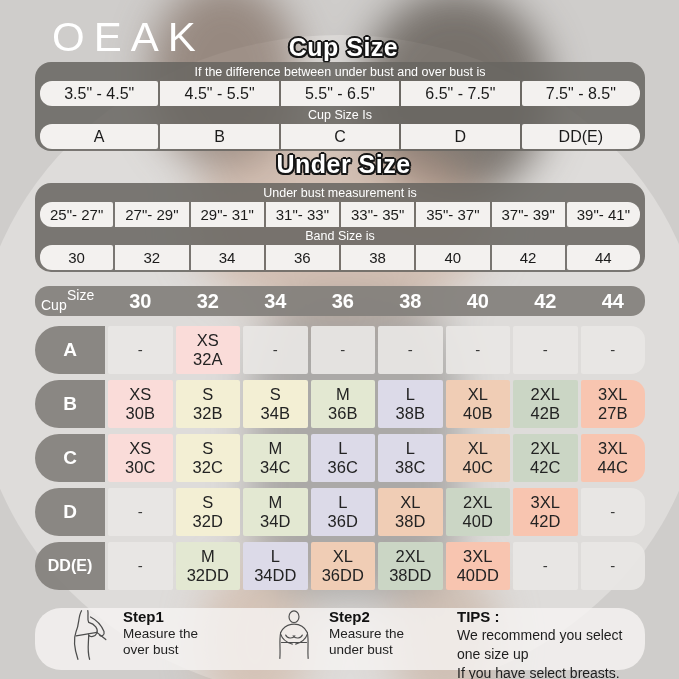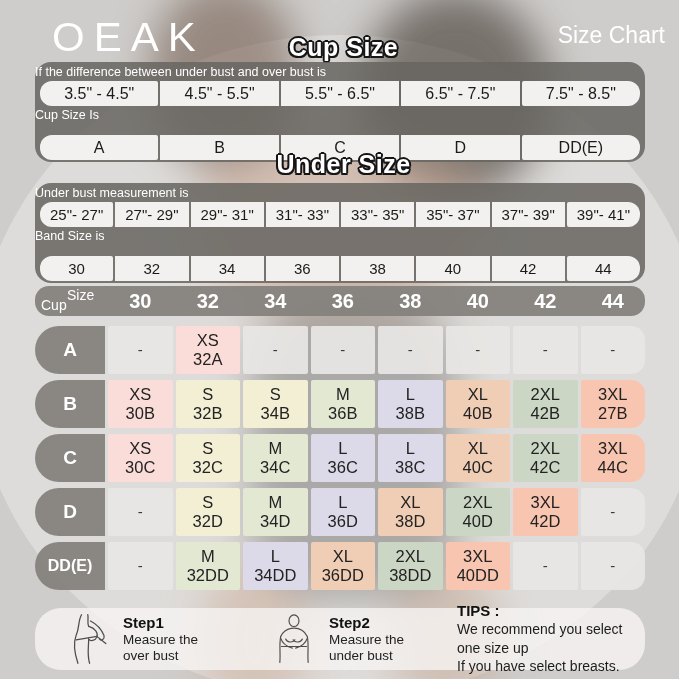--- a/index.html
+++ b/index.html
@@ -23,22 +23,22 @@
 
   .sec-title{position:absolute;left:0;width:100%;text-align:center;color:#fff;
     font-weight:700;font-size:25px;letter-spacing:.5px;
     text-shadow:-1.5px -1.5px 0 #161616,1.5px -1.5px 0 #161616,-1.5px 1.5px 0 #161616,
       1.5px 1.5px 0 #161616,-2px 0 0 #161616,2px 0 0 #161616,0 -2px 0 #161616,0 2px 0 #161616;}
   #cupTitle{top:33px;} #bandTitle{top:150px;}
 
   .dtable{position:absolute;left:35px;width:610px;background:rgba(104,101,97,.86);
           border-radius:16px;padding-bottom:1px;}
   #cupTable{top:62px;} #bandTable{top:183px;}
-  .dbar{color:#fff;text-align:left;font-size:12.5px;font-weight:500;}
-  .dbar.tall{height:19px;line-height:20px;} .dbar.short{height:28px;line-height:17px;}
+  .dbar{color:#fff;text-align:center;font-size:12.5px;font-weight:500;}
+  .dbar.tall{height:19px;line-height:20px;} .dbar.short{height:17px;line-height:17px;}
   .vrow{display:grid;column-gap:2px;padding:0 5px;margin-bottom:1px;}
   .cols5{grid-template-columns:repeat(5,1fr);} .cols8{grid-template-columns:repeat(8,1fr);}
   .vrow{height:25px;}
   .vcell{background:#f3f1ef;display:flex;align-items:center;justify-content:center;
          font-weight:500;color:#1b1b1b;font-size:16px;}
   .cols8 .vcell{font-size:15px;}
   .vrow .vcell:first-child{border-radius:12px 2px 2px 12px;}
   .vrow .vcell:last-child{border-radius:2px 12px 12px 2px;}
 
   .mheader{position:absolute;left:35px;top:286px;width:610px;height:30px;
@@ -54,21 +54,21 @@
         height:48px;margin-bottom:6px;}
   .mlabel{background:rgba(131,128,124,.93);border-radius:24px 0 0 24px;color:#fff;
           font-weight:700;font-size:19px;display:flex;align-items:center;justify-content:center;}
   .mlabel.small{font-size:16px;}
   .mcell{display:flex;flex-direction:column;align-items:center;justify-content:center;
          font-size:16.5px;font-weight:500;color:#232323;line-height:1.15;border-radius:2px;}
   .mcell.last{border-radius:2px 14px 14px 2px;}
   .mcell.dash{font-size:15px;color:#3a3a3a;}
 
   .footer{position:absolute;left:35px;top:608px;width:610px;height:62px;
-    background:rgba(246,244,242,.8);border-radius:26px;display:flex;align-items:center;}
+    background:rgba(246,244,242,.8);border-radius:26px;display:flex;align-items:flex-start;}
   .fico{flex:0 0 auto;margin-left:24px;}
   .fico svg{display:block;}
   .fstep{margin-left:10px;width:122px;}
   .fstep .t{font-weight:700;font-size:15px;color:#111;margin-bottom:1px;}
   .fstep .b{font-size:13.5px;color:#222;line-height:1.18;}
   .ftips{margin-left:6px;margin-right:18px;flex:1;}
   .ftips .t{font-weight:700;font-size:15px;color:#111;margin-bottom:1px;}
   .ftips .b{font-size:14px;color:#1d1d1d;line-height:1.35;}
 </style>
 </head>
@@ -79,21 +79,20 @@
   <div class="photo">
     <div class="blob b-hair1"></div>
     <div class="blob b-hair2"></div>
     <div class="blob b-skin1"></div>
     <div class="blob b-cloth"></div>
     <div class="blob b-leg1"></div>
     <div class="blob b-leg2"></div>
   </div>
 
   <div class="brand">OEAK</div>
-  <div class="page-title">Size Chart</div>
 
   <div class="sec-title" id="cupTitle">Cup Size</div>
   <div class="dtable" id="cupTable">
     <div class="dbar tall">If the  difference between under bust and over bust is</div>
     <div class="vrow cols5">
         <div class="vcell">3.5" - 4.5"</div>
         <div class="vcell">4.5" - 5.5"</div>
         <div class="vcell">5.5" - 6.5"</div>
         <div class="vcell">6.5" - 7.5"</div>
         <div class="vcell">7.5" - 8.5"</div>

